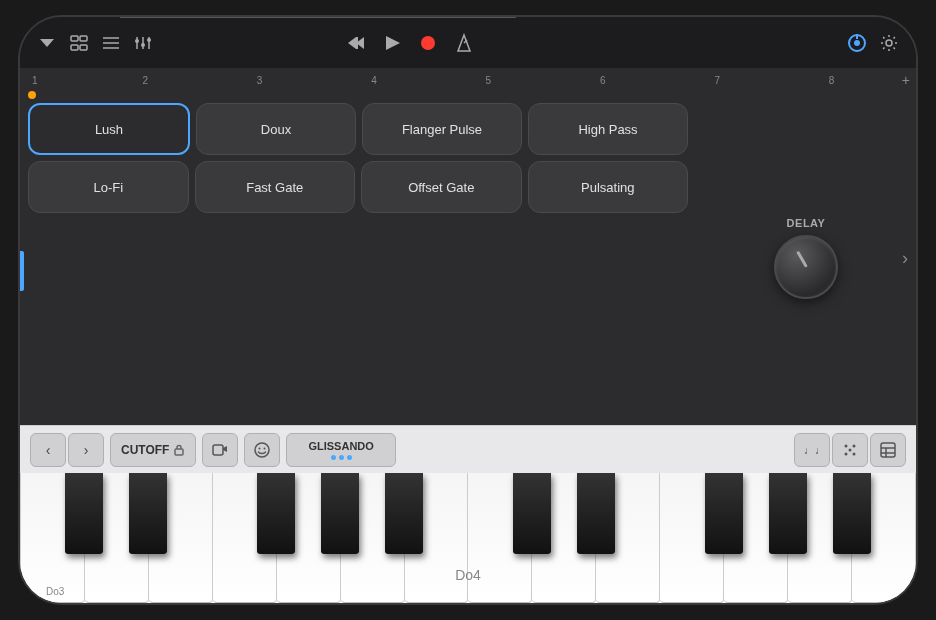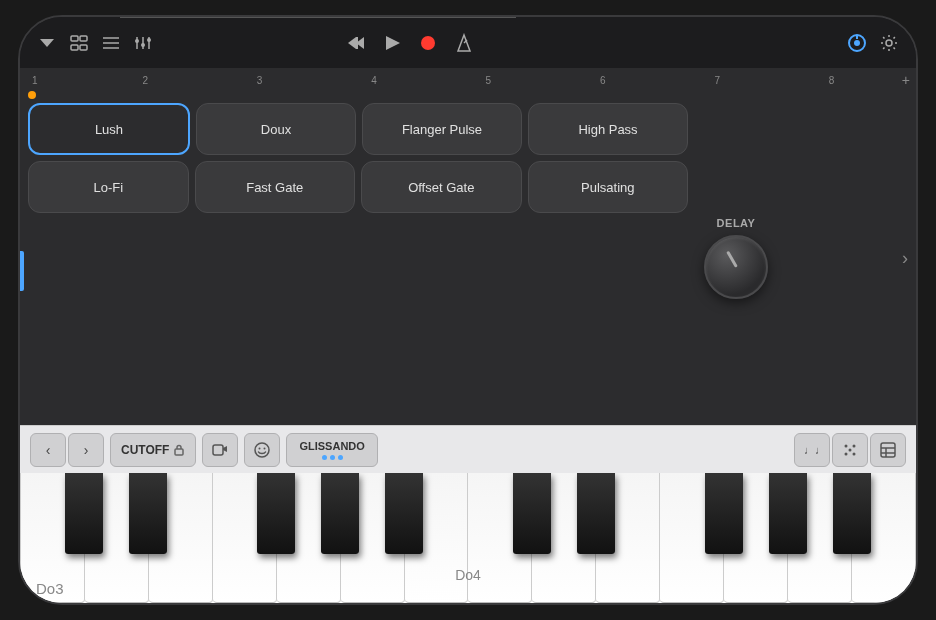--- a/index.html
+++ b/index.html
@@ -164,21 +164,20 @@
       padding: 10px 8px;
       position: relative;
     }
 
     .knobs-row {
       display: flex;
       align-items: flex-start;
       justify-content: center;
       gap: 24px;
       width: 100%;
-      flex-direction: column;
     }
 
     .knob-container {
       display: flex;
       flex-direction: column;
       align-items: center;
       gap: 6px;
     }
 
     .knob-label {
@@ -286,21 +285,21 @@
       display: flex;
       align-items: center;
       justify-content: center;
       cursor: pointer;
       color: #444;
       font-size: 16px;
     }
 
     .glissando-btn {
       height: 34px;
-      padding: 0 12px;
+      padding: 0 21px;
       background: #d0d0d2;
       border: 1px solid #b0b0b2;
       border-radius: 6px;
       display: flex;
       flex-direction: column;
       align-items: center;
       justify-content: center;
       cursor: pointer;
       color: #333;
       font-size: 11px;
@@ -353,22 +352,22 @@
     }
 
     .white-key:first-child {
       border-left: 1px solid #ccc;
       border-radius: 0 0 4px 4px;
     }
 
     .piano-label-do3 {
       position: absolute;
       bottom: 6px;
-      left: 16px;
-      font-size: 15px;
+      left: 26px;
+      font-size: 10px;
       color: #888;
     }
 
     .piano-label-do4 {
       position: absolute;
       bottom: 20px;
       left: 50%;
       font-size: 14px;
       color: #888;
       transform: translateX(-50%);

